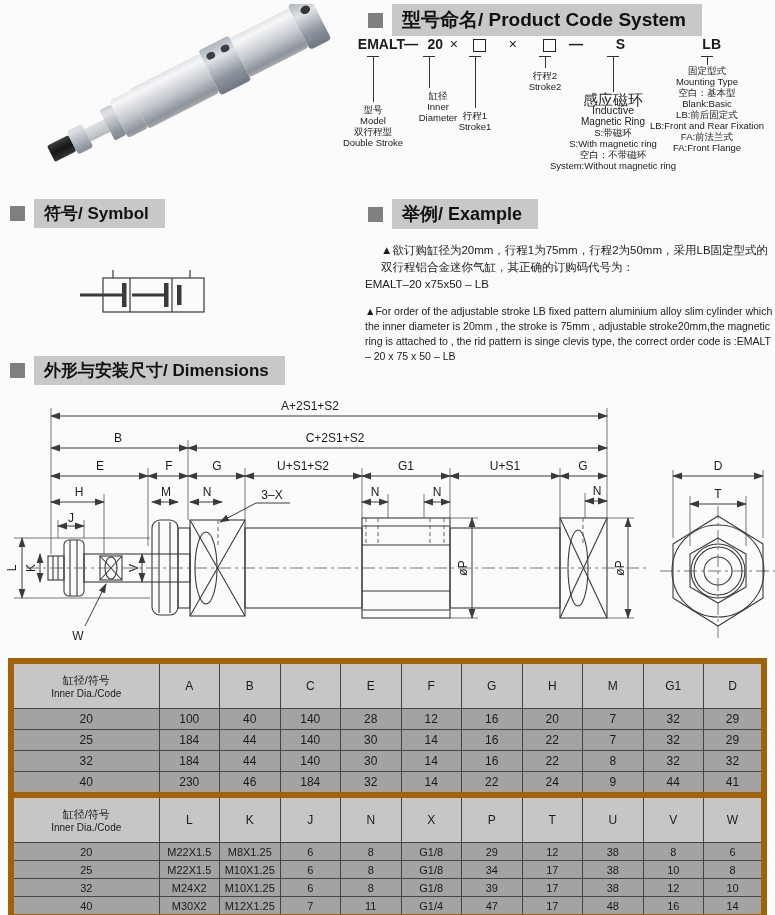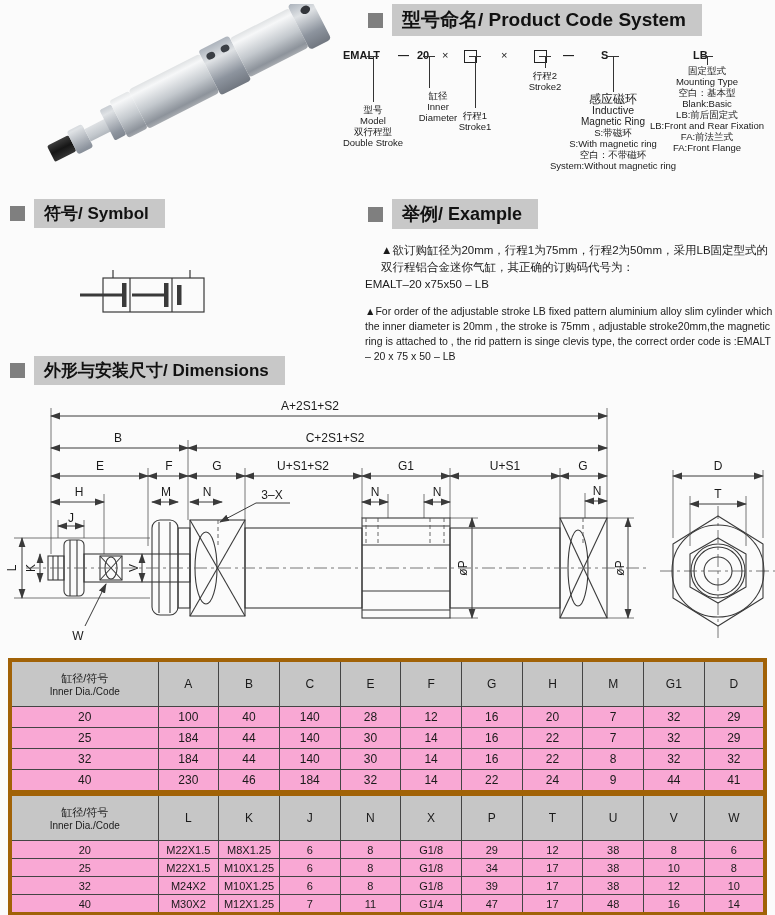--- a/index.html
+++ b/index.html
@@ -4,40 +4,40 @@
 <style>
   html,body{margin:0;padding:0;}
   body{width:775px;height:915px;background:#fbfbfb;font-family:"Liberation Sans",sans-serif;color:#1a1a1a;position:relative;overflow:hidden;}
   .page{position:absolute;inset:0;}
   
   .sec{position:absolute;display:flex;align-items:center;gap:9px;}
   .sec .sq{width:15px;height:15px;background:#7f7f7f;flex:0 0 auto;}
   .sec .bar{background:#c8c8c8;color:#111;font-weight:bold;white-space:nowrap;padding:3px 16px 3px 10px;}
   
   #codesys{position:absolute;left:335px;top:36px;width:440px;height:158px;font-size:9.5px;}
-  #codesys .code{position:absolute;top:13px;font-size:11px;font-weight:bold;text-align:left;}
+  #codesys .code{position:absolute;top:0;font-size:14px;font-weight:bold;text-align:right;}
   #codesys .vline{position:absolute;width:1px;background:#333;}
   #codesys .tbar{position:absolute;height:1px;background:#333;width:12px;}
   #codesys .lbls{position:absolute;text-align:center;line-height:11px;}
   #codesys .box{display:inline-block;width:11px;height:11px;border:1.3px solid #222;vertical-align:middle;}
   
   #example-text{position:absolute;left:365px;top:242px;width:408px;}
   #example-text .zh{font-size:11.5px;line-height:17px;margin-left:16px;}
   #example-text .codeline{font-size:11.5px;margin-top:2px;}
   #example-text .en{font-size:10.5px;line-height:15px;margin-top:14px;}
   
   #drawing{position:absolute;left:0;top:386px;}
   #drawing .ol{stroke:#3a3a3a;fill:none;stroke-width:1.1;}
   #drawing .thin{stroke:#555;fill:none;stroke-width:.8;}
   #drawing .dim{stroke:#3a3a3a;fill:none;stroke-width:1;}
   #drawing .cl{stroke:#666;fill:none;stroke-width:.9;stroke-dasharray:13 4 3 4;}
   #drawing .pd{stroke:#555;fill:none;stroke-width:.9;stroke-dasharray:4 3;}
   #drawing text{font-family:"Liberation Sans",sans-serif;font-size:12px;fill:#1a1a1a;}
   
-  table.t{position:absolute;left:8px;border-collapse:collapse;border:4px solid #a16207;table-layout:fixed;width:759px;background:#f9a8d4;}
+  table.t{position:absolute;left:8px;border-collapse:collapse;border:6px solid #a16207;table-layout:fixed;width:759px;background:#a3a3a3;}
   table.t th,table.t td{border:1px solid #444;text-align:center;vertical-align:middle;padding:0;font-weight:normal;}
   table.t thead th{background:#c6c6c6;height:44px;font-size:12px;}
   table.t thead th .zh{font-size:11px;}
   table.t thead th .en{font-size:10px;}
   #t1{top:658px;} #t1 td{height:20px;font-size:12px;}
   #t2{top:792px;} #t2 td{height:17px;font-size:11px;}
 </style>
 </head>
 <body>
 
@@ -135,21 +135,21 @@
     </div>
     <div class="lbls" style="left:105px;top:74px;width:70px">
       <div>行程1</div>
         <div>Stroke1</div>
     </div>
     <div class="lbls" style="left:175px;top:34px;width:70px">
       <div>行程2</div>
         <div>Stroke2</div>
     </div>
     <div class="lbls" style="left:203px;top:58px;width:150px">
-      <div style="font-size:12px">感应磁环</div>
+      <div style="font-size:15px">感应磁环</div>
       <div style="font-size:10.5px">Inductive</div>
       <div style="font-size:10px">Magnetic Ring</div>
       <div>S:带磁环</div>
         <div>S:With magnetic ring</div>
       <div>空白：不带磁环</div>
         <div>System:Without magnetic ring</div>
     </div>
     <div class="lbls" style="left:297px;top:29px;width:150px">
       <div>固定型式</div>
         <div>Mounting Type</div>

